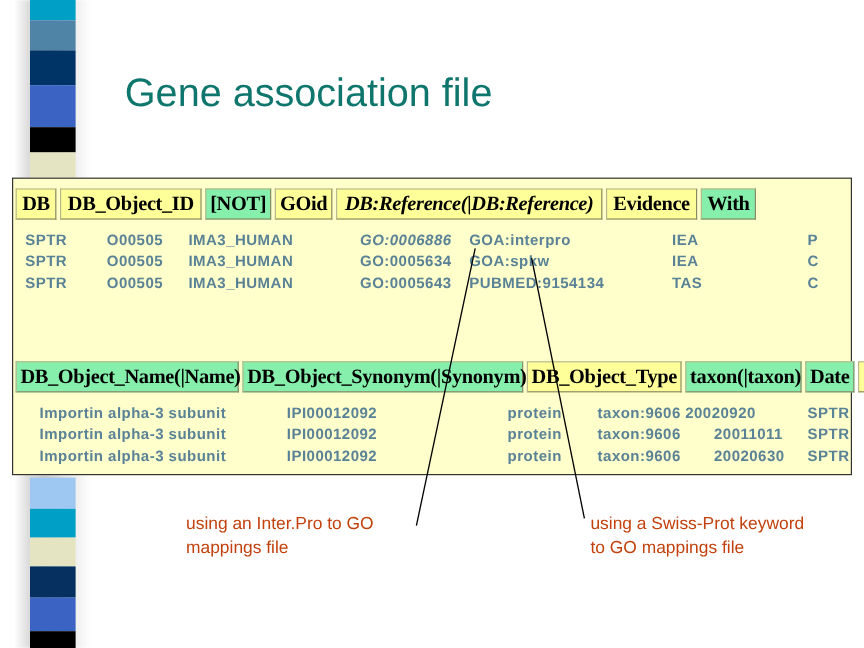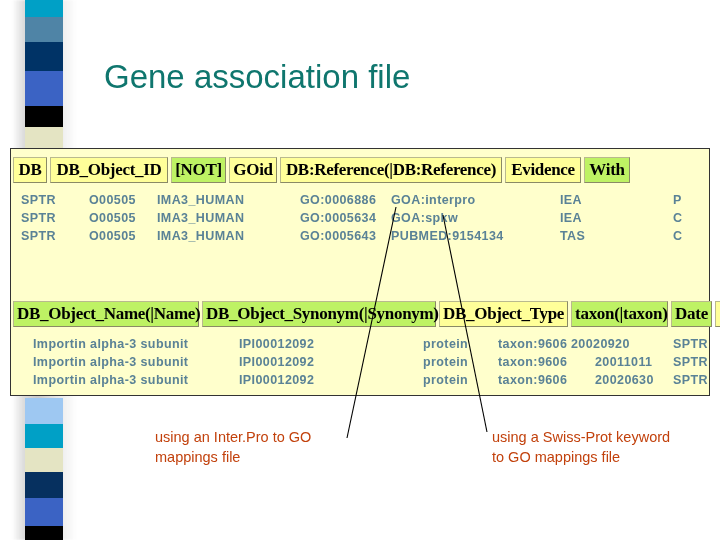--- a/index.html
+++ b/index.html
@@ -93,21 +93,21 @@
     margin-right: 3px;
     border: 1px solid #b9b98e;
     border-right-color: #8a8a66;
     border-bottom-color: #8a8a66;
     box-sizing: border-box;
     white-space: nowrap;
     text-align: center;
     letter-spacing: -0.3px;
   }
   .hdr-cell.yellow { background: #ffff99; }
-  .hdr-cell.white  { background: #bef264; }
+  .hdr-cell.white  { background: #86efac; }
   .hdr-cell.assigned {
     font-family: "Liberation Serif", serif;
     font-size: 14px;
     letter-spacing: 0px;
     padding: 0 8px;
     line-height: 24px;
   }
 
   .data-block {
     position: absolute;
@@ -180,31 +180,31 @@
 
 <div id="page-title">Gene association file</div>
 
 <div id="table-panel">
 
   <div class="hdr-row" id="hdr-row-1">
       <div class="hdr-cell yellow" style="width: 34px;">DB</div>
       <div class="hdr-cell yellow" style="width: 118px;">DB_Object_ID</div>
       <div class="hdr-cell white" style="width: 55px;">[NOT]</div>
       <div class="hdr-cell yellow" style="width: 48px;">GOid</div>
-      <div class="hdr-cell yellow" style="width: 222px;">DB:Reference(|DB:Reference)</div>
+      <div class="hdr-cell yellow" style="width: 222px; font-style: italic;">DB:Reference(|DB:Reference)</div>
       <div class="hdr-cell yellow" style="width: 76px;">Evidence</div>
       <div class="hdr-cell white" style="width: 46px;">With</div>
     </div>
 
   <div class="data-block" id="data-block-1">
       <div class="data-row">
         <span class="data-cell" style="left: 10px;">SPTR</span>
         <span class="data-cell" style="left: 78px;">O00505</span>
         <span class="data-cell" style="left: 146px;">IMA3_HUMAN</span>
-        <span class="data-cell" style="left: 289px;">GO:0006886</span>
+        <span class="data-cell" style="left: 289px; font-style: italic;">GO:0006886</span>
         <span class="data-cell" style="left: 380px;">GOA:interpro</span>
         <span class="data-cell" style="left: 549px;">IEA</span>
         <span class="data-cell" style="left: 662px;">P</span>
       </div>
       <div class="data-row">
         <span class="data-cell" style="left: 10px;">SPTR</span>
         <span class="data-cell" style="left: 78px;">O00505</span>
         <span class="data-cell" style="left: 146px;">IMA3_HUMAN</span>
         <span class="data-cell" style="left: 289px;">GO:0005634</span>
         <span class="data-cell" style="left: 380px;">GOA:spkw</span>

